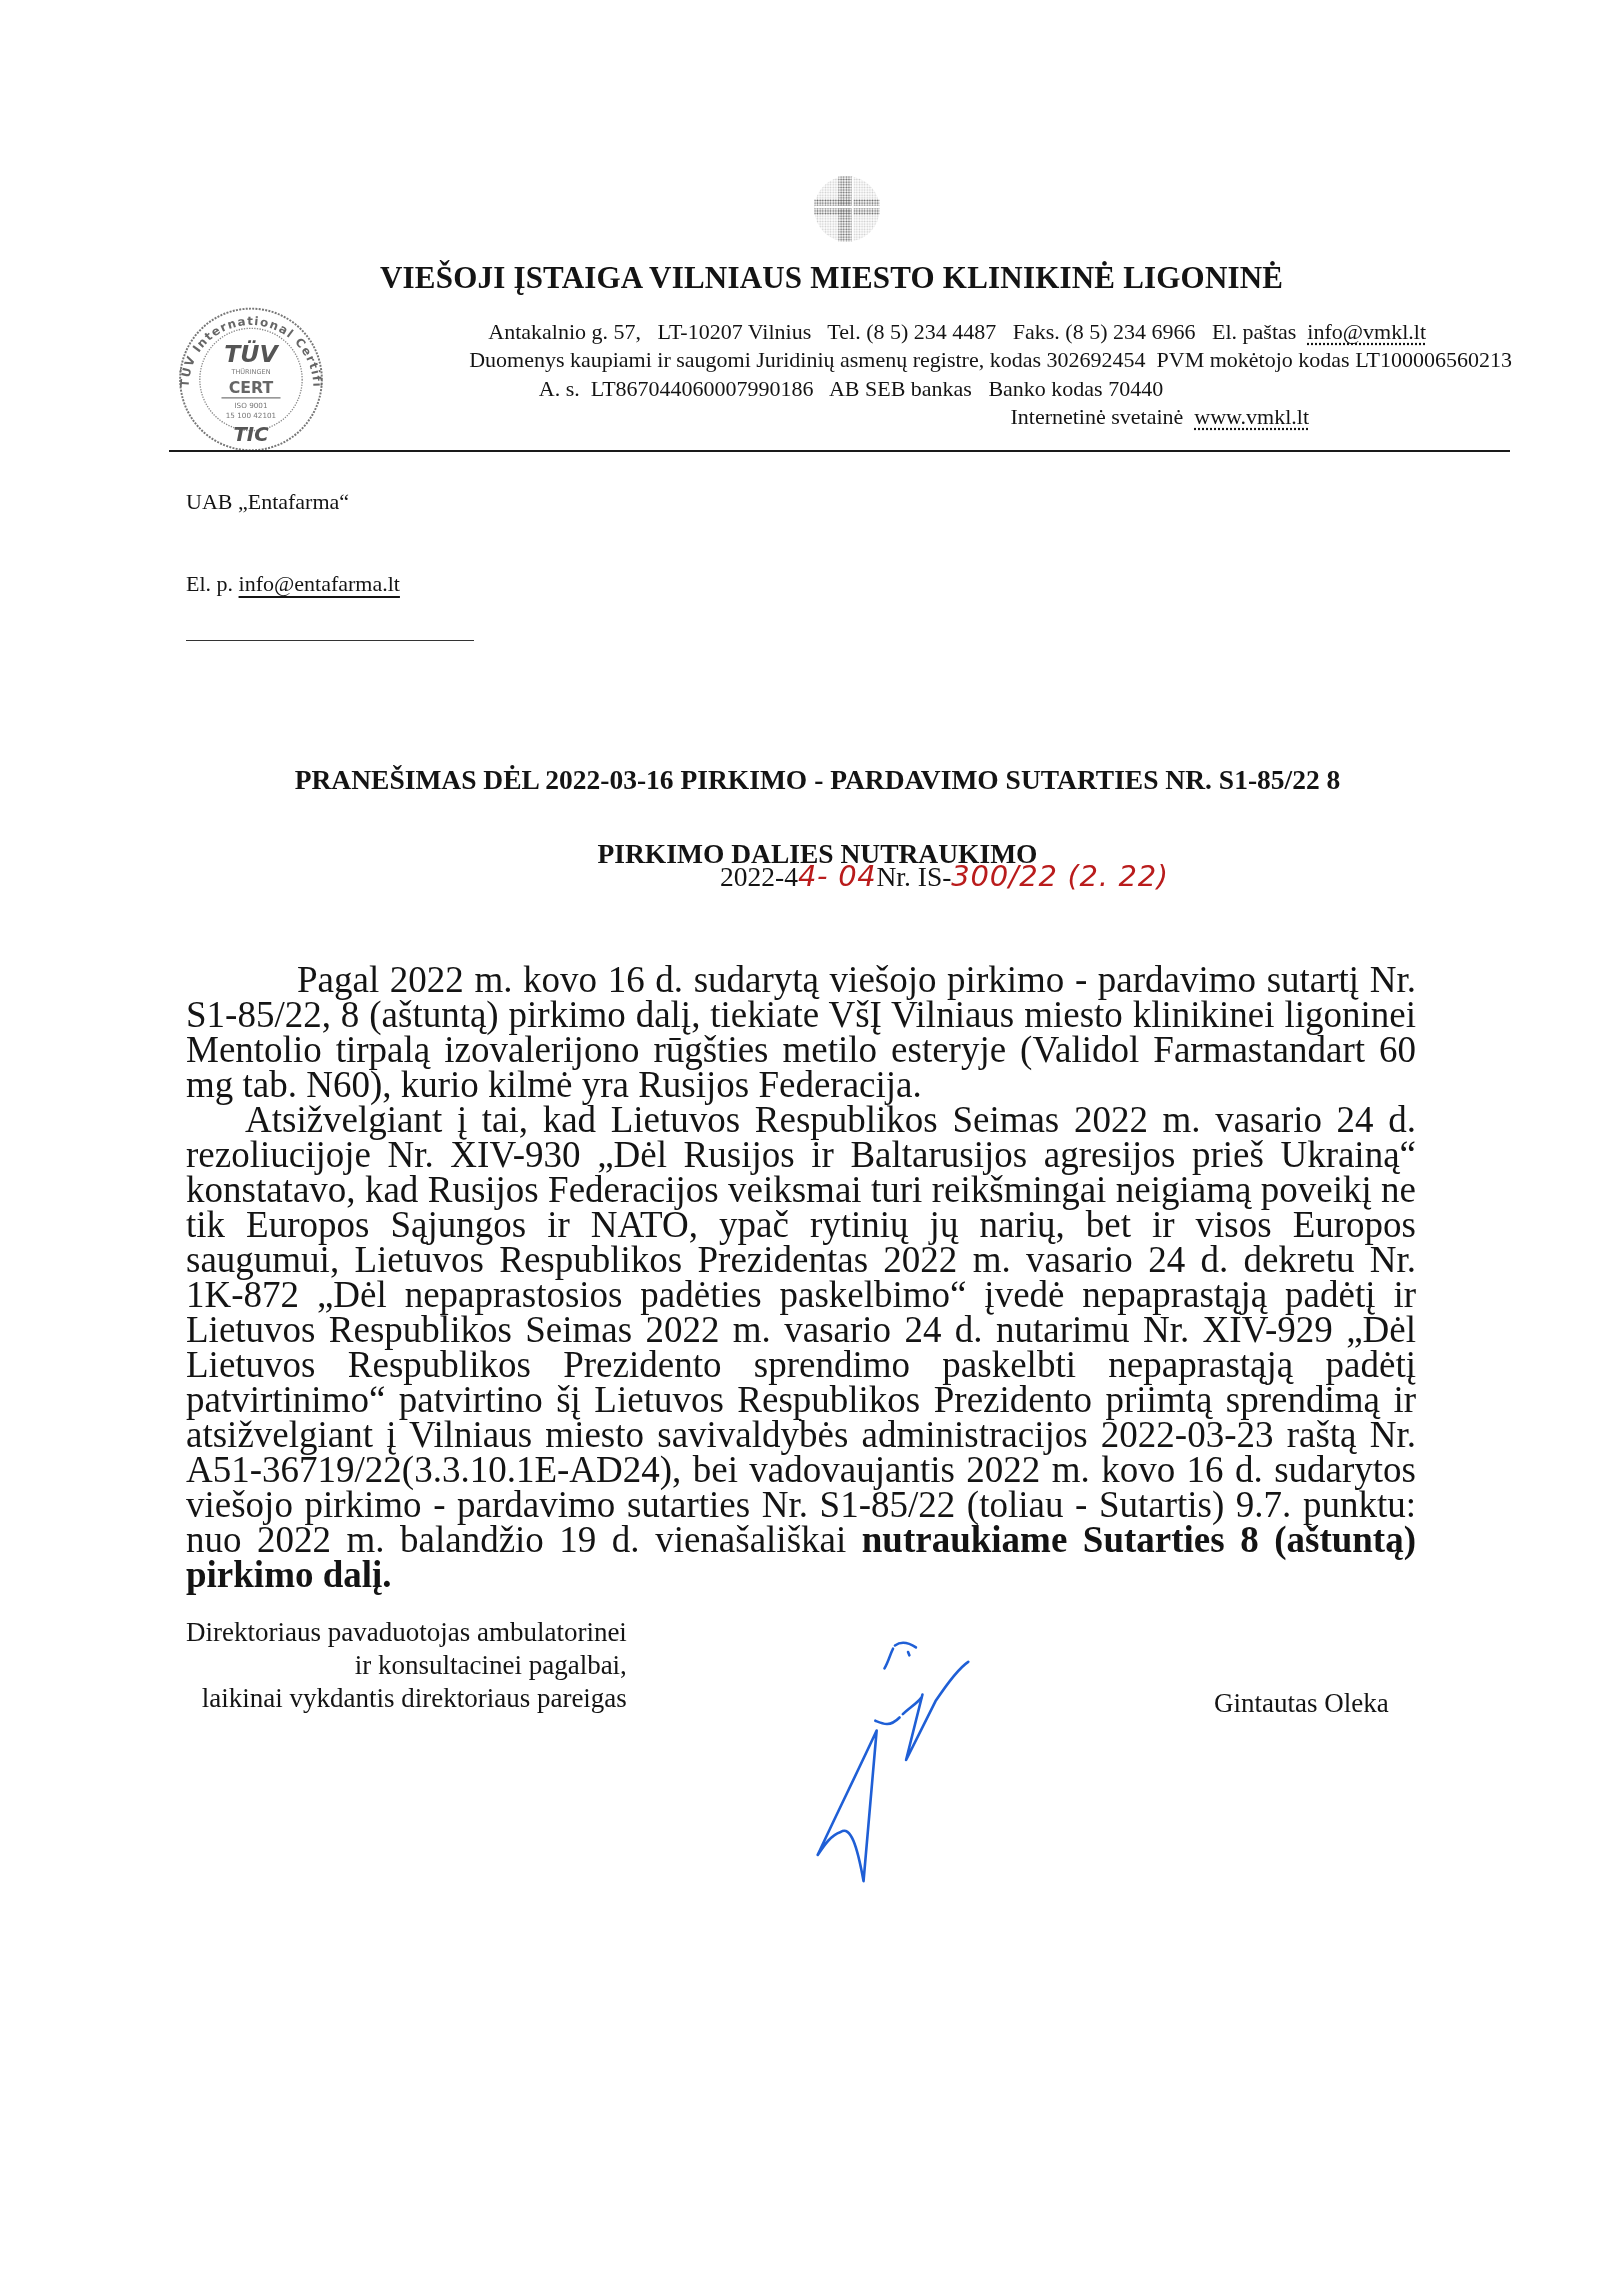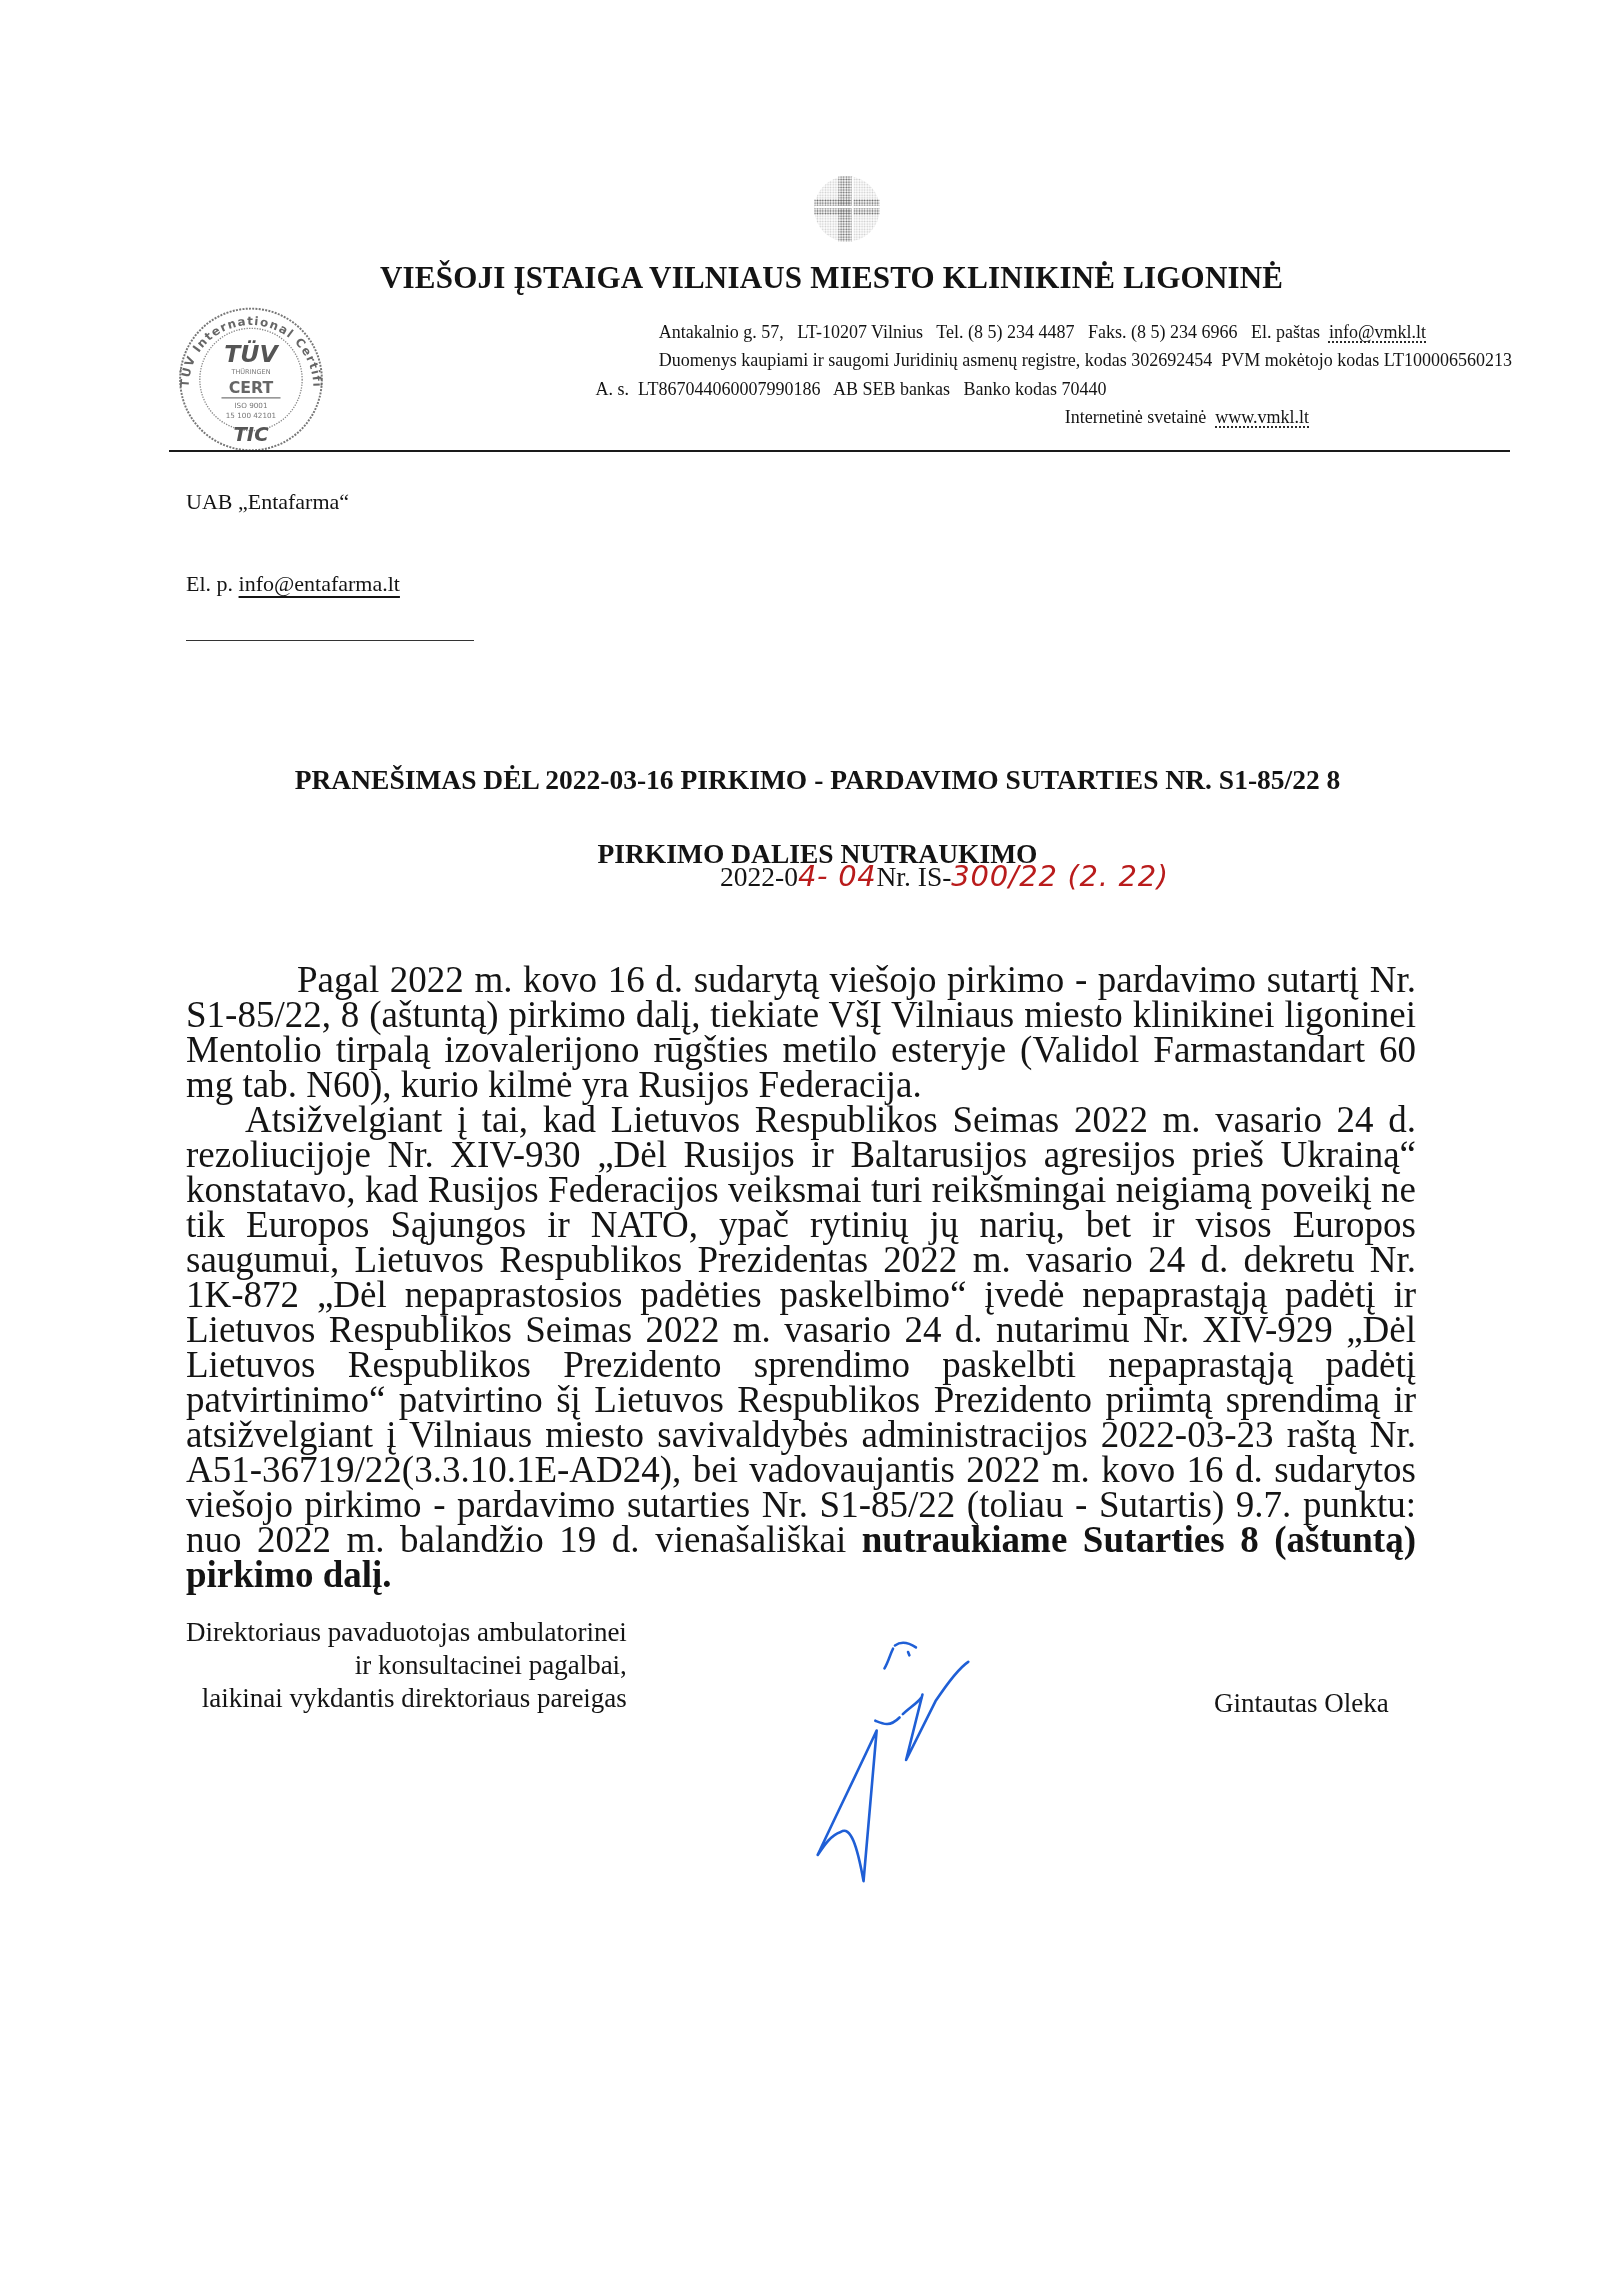--- a/index.html
+++ b/index.html
@@ -16,21 +16,21 @@
   #org-title {
     left: 380px; top: 260px; width: 942px;
     font-size: 31px; font-weight: bold; letter-spacing: 0.2px; white-space: nowrap;
   }
 
   
   #cert-seal { left: 169px; top: 302px; width: 164px; height: 151px; }
 
   
   .contact-line {
-    position: absolute; font-size: 18px; white-space: nowrap; line-height: 26px;
+    position: absolute; font-size: 22px; white-space: nowrap; line-height: 26px;
     text-align: center;
   }
   #contact-1 { left: 393px; top: 319px; width: 1112px; text-align: right; padding-right: 79px; box-sizing: border-box; }
   #contact-2 { left: 373px; top: 347px; width: 1139px; text-align: right; box-sizing: border-box; }
   #contact-3 { left: 393px; top: 376px; width: 916px; text-align: center; }
   #contact-4 { left: 393px; top: 404px; width: 916px; text-align: right; }
   .link-dotted { text-decoration: underline; text-decoration-style: dotted; text-underline-offset: 3.9px; }
 
   #header-rule { left: 169px; top: 450px; width: 1341px; height: 2px; background: #1a1a1a; }
 
@@ -124,21 +124,21 @@
 <div id="recipient-name" class="recipient">UAB „Entafarma“</div>
 <div id="recipient-email" class="recipient">
   <span style="white-space:pre">El. p. </span><span class="link-solid">info@entafarma.lt</span>
 </div>
 <div id="recipient-rule" class="abs"></div>
 
 <div id="doc-title-1" class="doc-title">PRANEŠIMAS DĖL 2022-03-16 PIRKIMO - PARDAVIMO SUTARTIES NR. S1-85/22 8</div>
 <div id="doc-title-2" class="doc-title">PIRKIMO DALIES NUTRAUKIMO</div>
 
 <div id="doc-number" class="abs">
-  <span>2022-0</span><span class="handwritten">4- 04</span><span>Nr. IS-</span><span class="handwritten">300/22 (2. 22)</span>
+  <span>2022-4</span><span class="handwritten">4- 04</span><span>Nr. IS-</span><span class="handwritten">300/22 (2. 22)</span>
 </div>
 
 <div id="body-text" class="abs">
   <p class="indent-large">Pagal 2022 m. kovo 16 d. sudarytą viešojo pirkimo - pardavimo sutartį Nr. S1-85/22, 8 (aštuntą) pirkimo dalį, tiekiate VšĮ Vilniaus miesto klinikinei ligoninei Mentolio tirpalą izovalerijono rūgšties metilo esteryje (Validol Farmastandart 60 mg tab. N60), kurio kilmė yra Rusijos Federacija.</p>
   <p class="indent-small"><span>Atsižvelgiant į tai, kad  Lietuvos Respublikos Seimas 2022 m. vasario 24 d. rezoliucijoje Nr. XIV-930 „Dėl Rusijos ir Baltarusijos agresijos prieš Ukrainą“ konstatavo, kad Rusijos Federacijos veiksmai turi reikšmingai neigiamą poveikį ne tik Europos Sąjungos ir NATO,  ypač rytinių jų narių, bet ir visos Europos saugumui,   Lietuvos Respublikos Prezidentas 2022 m. vasario 24 d. dekretu Nr. 1K-872 „Dėl nepaprastosios padėties paskelbimo“ įvedė nepaprastąją padėtį ir Lietuvos Respublikos Seimas 2022 m. vasario 24 d. nutarimu Nr. XIV-929 „Dėl Lietuvos Respublikos Prezidento sprendimo paskelbti nepaprastąją padėtį patvirtinimo“ patvirtino šį Lietuvos Respublikos Prezidento priimtą sprendimą ir atsižvelgiant į Vilniaus miesto savivaldybės administracijos 2022-03-23 raštą Nr. A51-36719/22(3.3.10.1E-AD24), bei vadovaujantis 2022 m. kovo 16 d. sudarytos viešojo pirkimo - pardavimo sutarties Nr. S1-85/22 (toliau - Sutartis) 9.7. punktu: nuo 2022 m. balandžio 19 d. vienašališkai </span><b>nutraukiame Sutarties 8 (aštuntą)  pirkimo dalį.</b></p>
 </div>
 
 <div id="signer-title" class="abs">
   <div>Direktoriaus pavaduotojas ambulatorinei</div>
   <div>ir konsultacinei pagalbai,</div>

